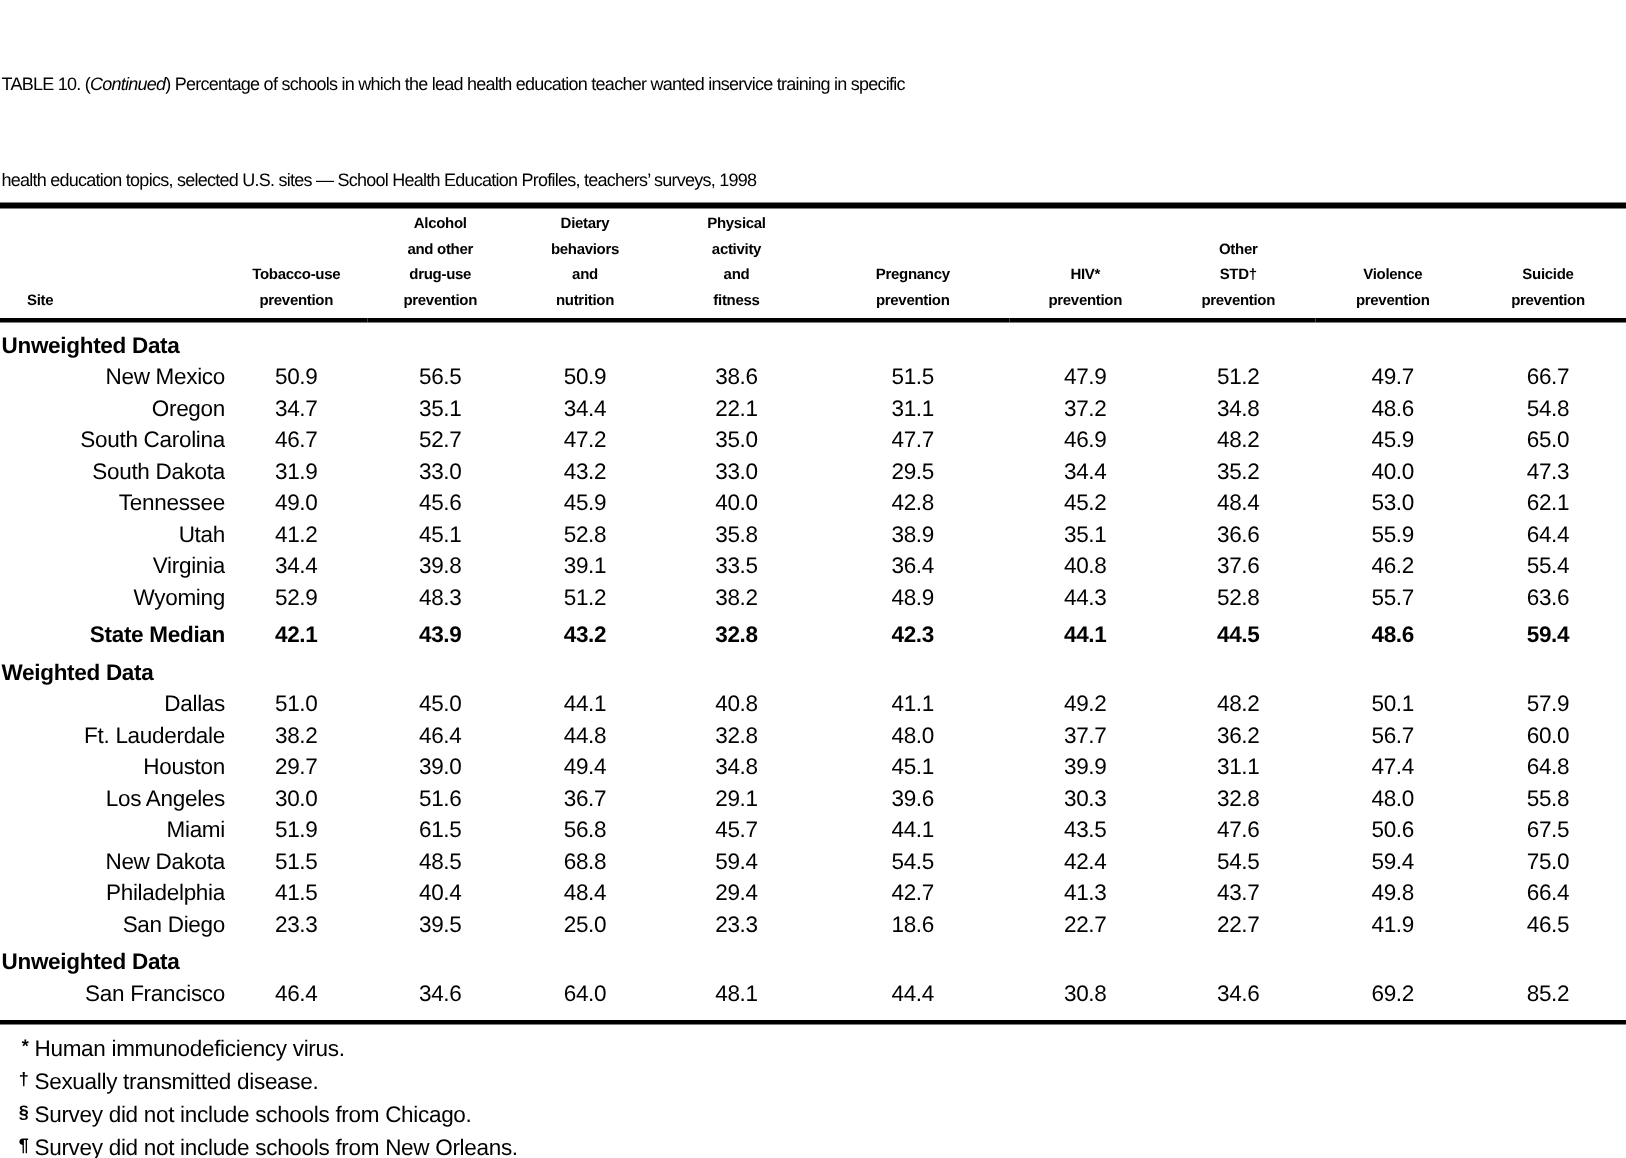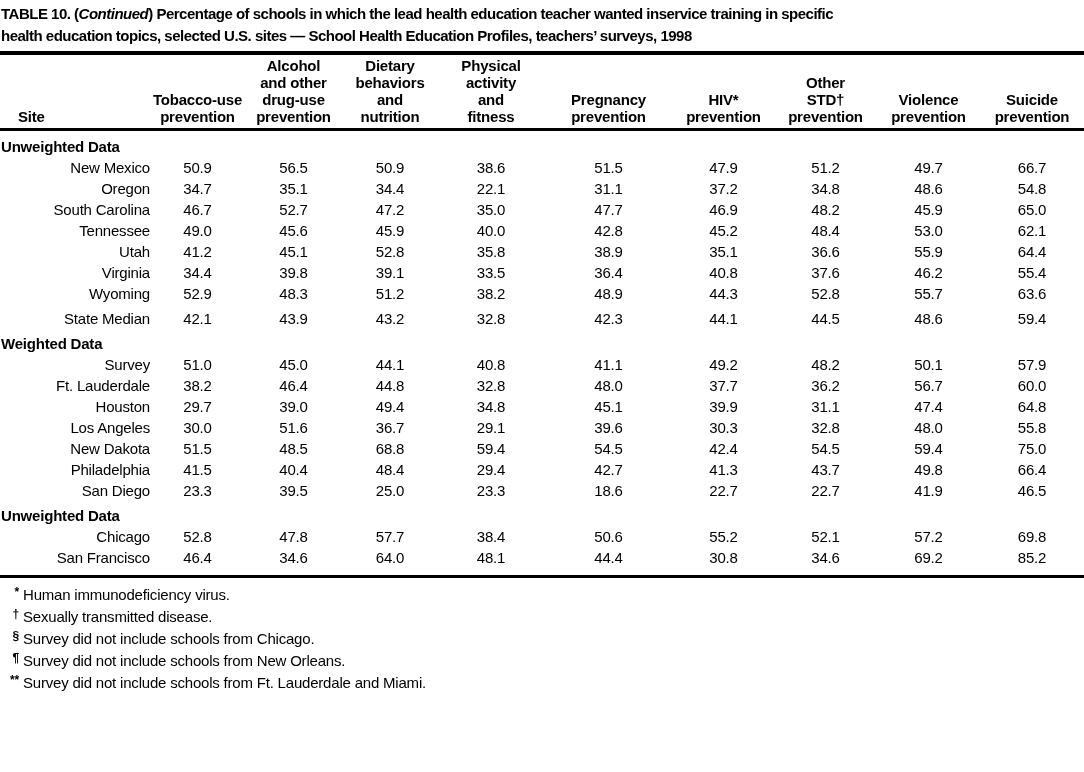--- a/index.html
+++ b/index.html
@@ -3,44 +3,44 @@
 <meta charset="utf-8">
 <style>
   html, body { margin:0; padding:0; }
   body {
     width:1084px; height:772px; overflow:hidden;
     background:#ffffff; color:#000000;
     font-family:"Liberation Sans", sans-serif;
   }
   .title-block { padding:3px 2px 0 1px; }
   .title-line {
-    font-weight:bold; font-size:15px; letter-spacing:-0.5px;
-    line-height:22px; white-space:nowrap; overflow:hidden;
+    font-weight:normal; font-size:12px; letter-spacing:-0.5px;
+    line-height:22px; white-space:nowrap; overflow:hidden;margin-top:42px;
   }
   .rule { background:#000; width:1084px; }
   .rule-title { height:4px; margin-top:4px; }
   .rule-bottom { height:3px; margin-top:7px; }
 
   table.data-table { border-collapse:collapse; width:1084px; table-layout:fixed; }
   .data-table th {
     vertical-align:bottom; text-align:center; font-weight:bold;
-    font-size:15px; line-height:17px; letter-spacing:-0.2px;
+    font-size:10px; line-height:17px; letter-spacing:-0.2px;
     padding:2px 0 3px 0; border-bottom:3px solid #000;
   }
   .data-table th.site-col { text-align:left; padding-left:18px; }
   .data-table td {
     font-size:15px; letter-spacing:-0.2px; text-align:center;
     padding:0; height:21px; line-height:21px; vertical-align:bottom;
     white-space:nowrap; overflow:hidden;
   }
   .data-table td.site-cell { text-align:right; padding-left:17px; }
   tr.row-section td, tr.row-group td {
     font-weight:bold; text-align:left; padding:4px 0 0 1px; height:21px;
   }
-  tr.row-median td { font-weight:normal; padding-top:4px; height:21px; }
+  tr.row-median td { font-weight:bold; padding-top:4px; height:21px; }
   tr.row-median td.site-cell { padding-left:1px; }
   tbody tr:first-child td { padding-top:5px; }
 
   .footnotes { padding-top:6px; }
   .footnote { display:flex; font-size:15px; line-height:22px; letter-spacing:-0.2px; }
   .fn-marker {
     flex:none; width:19px; text-align:right; padding-right:4px;
     font-size:12px; position:relative; top:-3px; font-weight:bold;
   }
   .fn-text { flex:1 1 auto; }
@@ -117,20 +117,32 @@
         <td>52.7</td>
         <td>47.2</td>
         <td>35.0</td>
         <td>47.7</td>
         <td>46.9</td>
         <td>48.2</td>
         <td>45.9</td>
         <td>65.0</td>
       </tr>
       <tr class="row-data">
+        <td class="site-cell">South Dakota</td>
+        <td>31.9</td>
+        <td>33.0</td>
+        <td>43.2</td>
+        <td>33.0</td>
+        <td>29.5</td>
+        <td>34.4</td>
+        <td>35.2</td>
+        <td>40.0</td>
+        <td>47.3</td>
+      </tr>
+      <tr class="row-data">
         <td class="site-cell">Tennessee</td>
         <td>49.0</td>
         <td>45.6</td>
         <td>45.9</td>
         <td>40.0</td>
         <td>42.8</td>
         <td>45.2</td>
         <td>48.4</td>
         <td>53.0</td>
         <td>62.1</td>
@@ -180,21 +192,21 @@
         <td>42.3</td>
         <td>44.1</td>
         <td>44.5</td>
         <td>48.6</td>
         <td>59.4</td>
       </tr>
       <tr class="row-section">
         <td colspan="10">Weighted Data</td>
       </tr>
       <tr class="row-data">
-        <td class="site-cell">Survey</td>
+        <td class="site-cell">Dallas</td>
         <td>51.0</td>
         <td>45.0</td>
         <td>44.1</td>
         <td>40.8</td>
         <td>41.1</td>
         <td>49.2</td>
         <td>48.2</td>
         <td>50.1</td>
         <td>57.9</td>
       </tr>
@@ -228,20 +240,32 @@
         <td>51.6</td>
         <td>36.7</td>
         <td>29.1</td>
         <td>39.6</td>
         <td>30.3</td>
         <td>32.8</td>
         <td>48.0</td>
         <td>55.8</td>
       </tr>
       <tr class="row-data">
+        <td class="site-cell">Miami</td>
+        <td>51.9</td>
+        <td>61.5</td>
+        <td>56.8</td>
+        <td>45.7</td>
+        <td>44.1</td>
+        <td>43.5</td>
+        <td>47.6</td>
+        <td>50.6</td>
+        <td>67.5</td>
+      </tr>
+      <tr class="row-data">
         <td class="site-cell">New Dakota</td>
         <td>51.5</td>
         <td>48.5</td>
         <td>68.8</td>
         <td>59.4</td>
         <td>54.5</td>
         <td>42.4</td>
         <td>54.5</td>
         <td>59.4</td>
         <td>75.0</td>
@@ -267,32 +291,20 @@
         <td>18.6</td>
         <td>22.7</td>
         <td>22.7</td>
         <td>41.9</td>
         <td>46.5</td>
       </tr>
       <tr class="row-section">
         <td colspan="10">Unweighted Data</td>
       </tr>
       <tr class="row-data">
-        <td class="site-cell">Chicago</td>
-        <td>52.8</td>
-        <td>47.8</td>
-        <td>57.7</td>
-        <td>38.4</td>
-        <td>50.6</td>
-        <td>55.2</td>
-        <td>52.1</td>
-        <td>57.2</td>
-        <td>69.8</td>
-      </tr>
-      <tr class="row-data">
         <td class="site-cell">San Francisco</td>
         <td>46.4</td>
         <td>34.6</td>
         <td>64.0</td>
         <td>48.1</td>
         <td>44.4</td>
         <td>30.8</td>
         <td>34.6</td>
         <td>69.2</td>
         <td>85.2</td>

